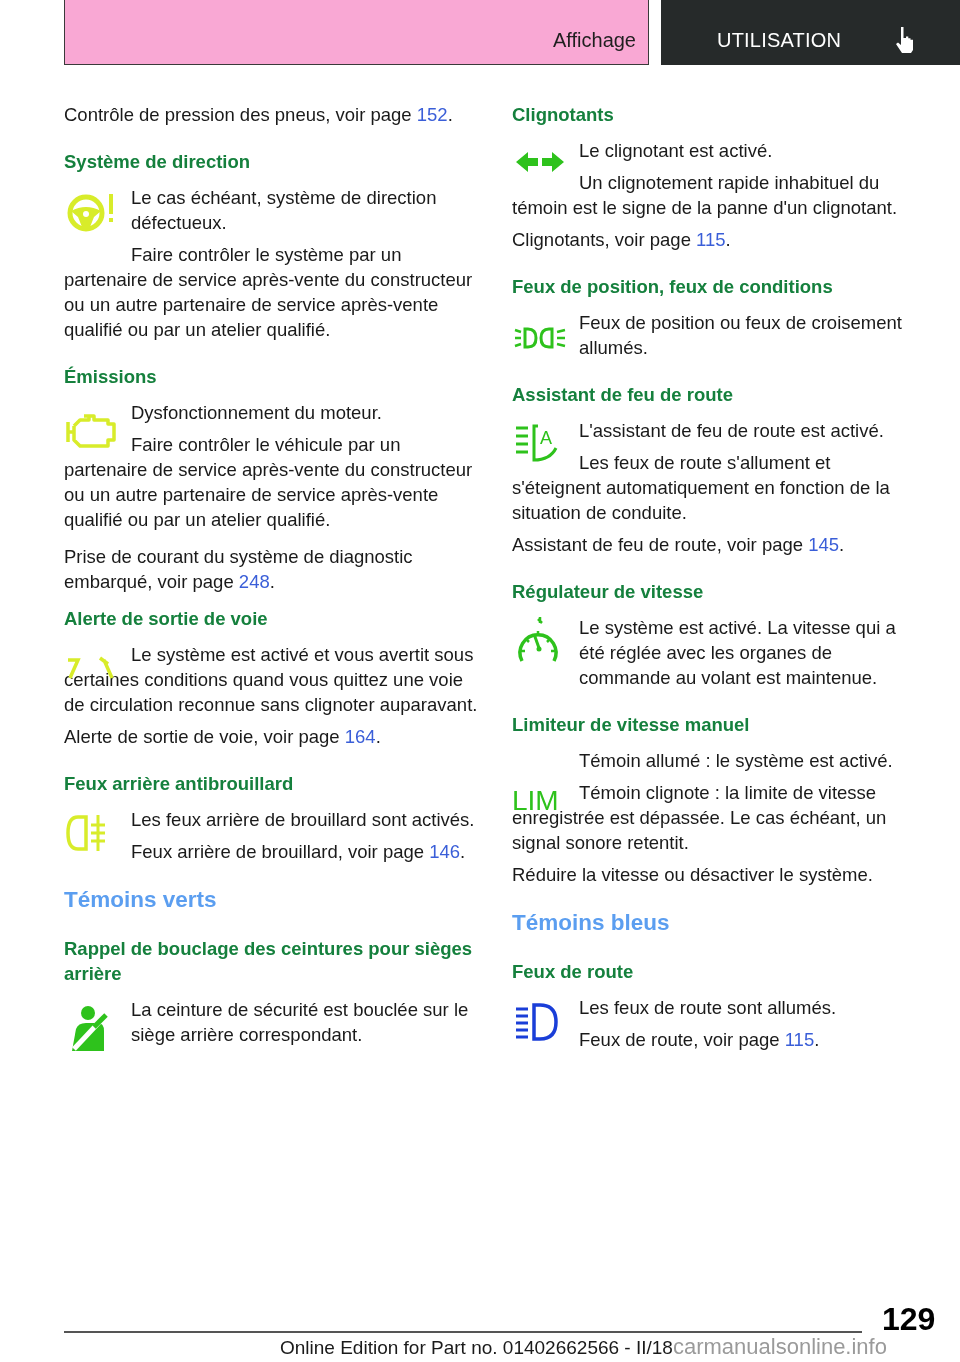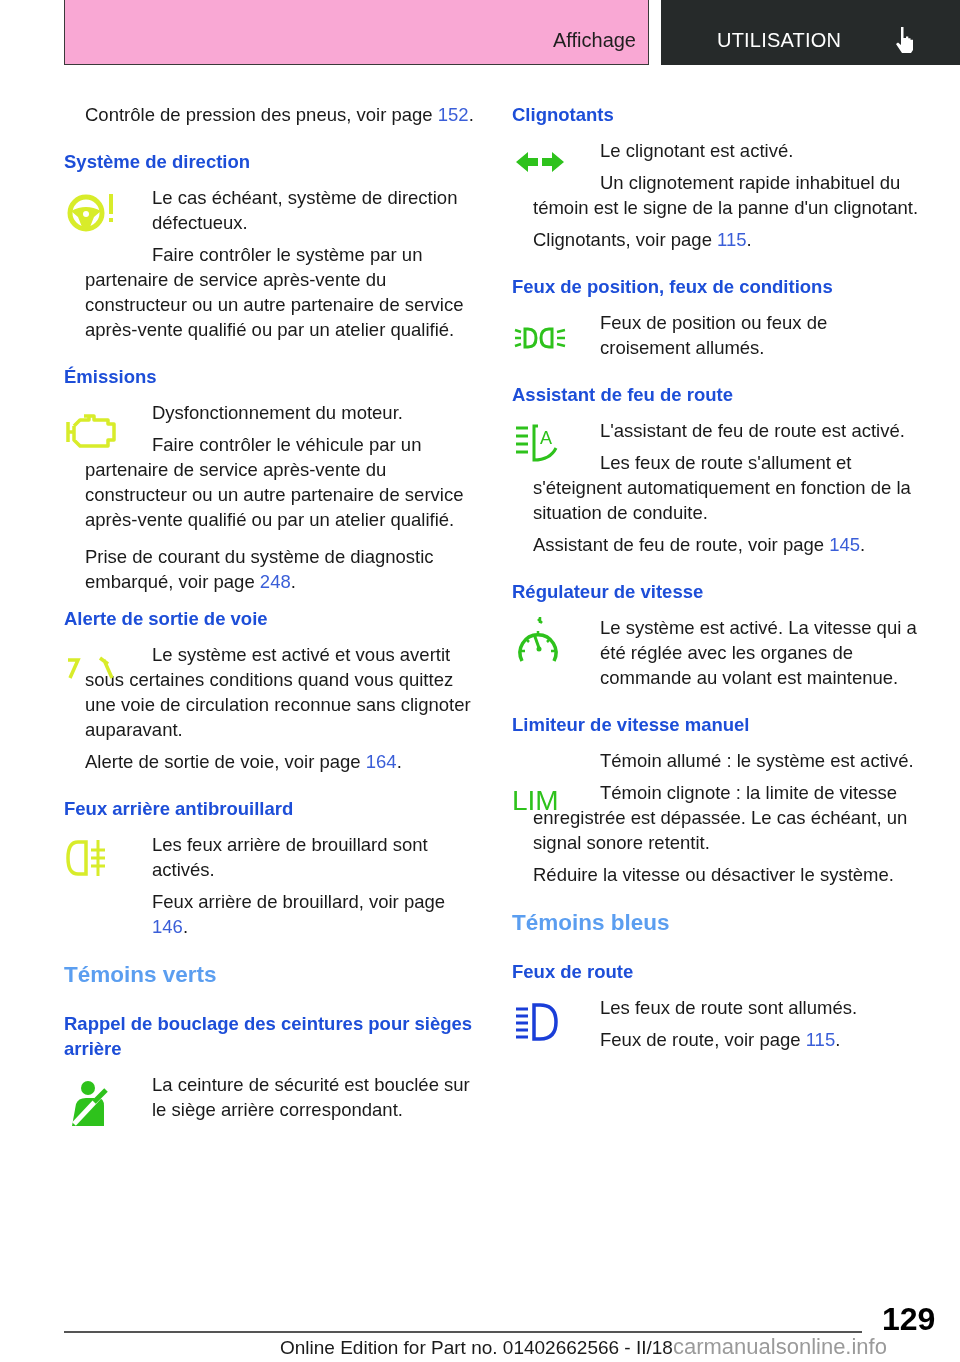--- a/index.html
+++ b/index.html
@@ -9,23 +9,23 @@
   .hdr-left { position: absolute; left: 64px; top: 0; width: 585px; height: 65px; border: 1.5px solid #3a3a3a; border-top: none; background: #f9a8d4; }
   .hdr-left span { position: absolute; right: 12px; top: 29px; font-size: 20px; color: #1f1f1f; }
   .hdr-right { position: absolute; left: 661px; top: 0; width: 299px; height: 65px; background: #262a2a; }
   .hdr-right .lbl { position: absolute; left: 56px; top: 29px; font-size: 20px; font-weight: normal; color: #ffffff; letter-spacing: 0.2px; }
   .hdr-right .hand { position: absolute; left: 233px; top: 26px; width: 24px; height: 28px; }
 
   .col { position: absolute; top: 102px; width: 420px; }
   .col-l { left: 64px; }
   .col-r { left: 512px; width: 410px; }
 
-  p, .txt { font-size: 18.5px; line-height: 25px; color: #1a1a1a; margin-left: 21px; }
+  p, .txt { font-size: 18.5px; line-height: 25px; color: #1a1a1a; }
   .link { color: #3a5ed8; }
-  h3 { font-size: 18.5px; font-weight: bold; color: #1d4ed8; line-height: 25px; margin-top: 0; }
+  h3 { font-size: 18.5px; font-weight: bold; color: #15803d; line-height: 25px; margin-top: 0; }
   h2 { font-size: 22.5px; font-weight: bold; color: #5b9ef0; line-height: 28px; }
 
   .entry { position: relative; }
   .entry .icon { position: absolute; left: 0; width: 56px; height: 44px; }
   .indent { padding-left: 67px; }
   .gap6 { margin-top: 7px; }
   .gap10 { margin-top: 11px; }
   .gap12 { margin-top: 12px; }
   .gap20 { margin-top: 22px; }
 

